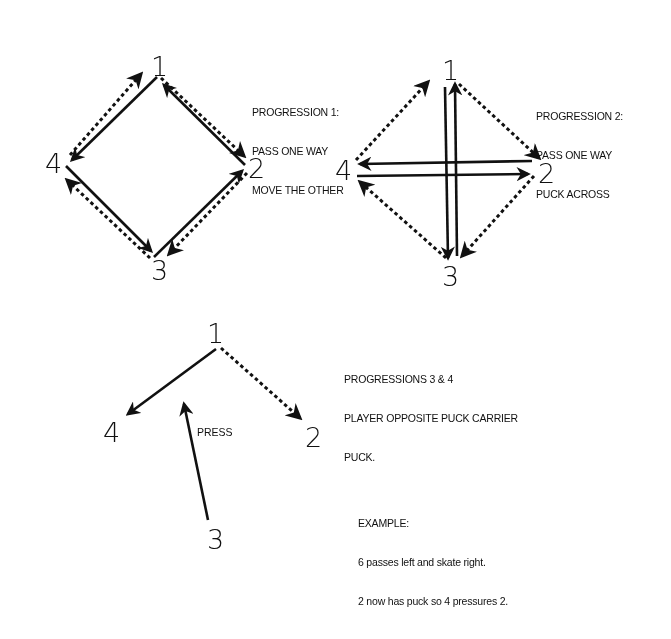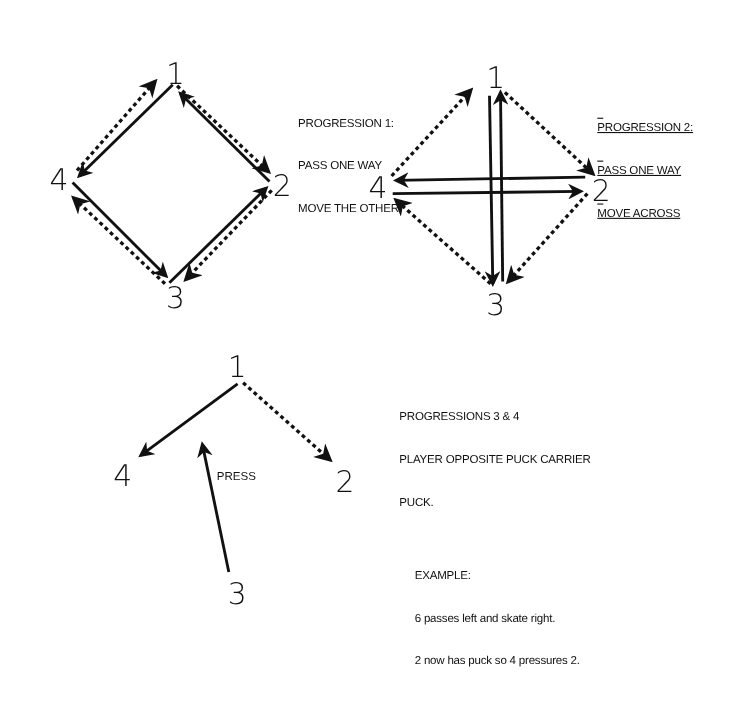--- a/index.html
+++ b/index.html
@@ -1,21 +1,21 @@
 <!DOCTYPE html>
 <html><head>
 <meta charset="utf-8">
 <style>
   html, body { margin: 0; padding: 0; background: #ffffff; }
   body { width: 671px; height: 639px; position: relative; overflow: hidden;
          font-family: "Liberation Sans", "DejaVu Sans", sans-serif; color: #111; }
   svg.diagram { position: absolute; left: 0; top: 0; }
   .num { font-family: "DejaVu Sans", sans-serif; font-size: 27px; fill: #111; font-weight: 300; }
   .note { position: absolute; font-family: "Liberation Sans", sans-serif; font-size: 10.5px;
-          line-height: 13px; color: #111; white-space: pre; letter-spacing: -0.2px; margin-left: 19px; }
+          line-height: 13px; color: #111; white-space: pre; letter-spacing: -0.2px; }
   .note span { display: block; }
 </style>
 </head>
 <body>
 
 <svg class="diagram" width="671" height="639" viewBox="0 0 671 639">
   <defs>
     <marker id="ah" viewBox="0 0 10 10" refX="8" refY="5" markerWidth="5.5" markerHeight="5.5" orient="auto-start-reverse">
       <path d="M0,0 L10,5 L0,10 L3,5 Z" fill="#111"></path>
     </marker>
@@ -68,24 +68,24 @@
     <text x="197" y="436" font-size="10.5" font-family="Liberation Sans, sans-serif" fill="#111">PRESS</text>
   </g>
 </svg>
 
 <div class="note" style="left:252px; top:80px;">
   <span>PROGRESSION 1:</span>
   <span>PASS ONE WAY</span>
   <span>MOVE THE OTHER</span>
 </div>
 
-<div class="note" style="left:524px; top:84px;text-decoration:underline;">
+<div class="note" style="left:536px; top:84px;">
   <span>PROGRESSION 2:</span>
   <span>PASS ONE WAY</span>
-  <span>MOVE ACROSS</span>
+  <span>PUCK ACROSS</span>
 </div>
 
 <div class="note" style="left:344px; top:347px;">
   <span>PROGRESSIONS 3 &amp; 4</span>
   <span>PLAYER OPPOSITE PUCK CARRIER</span>
   <span>PUCK.</span>
 </div>
 
 <div class="note" style="left:358px; top:491px;">
   <span>EXAMPLE:</span>

